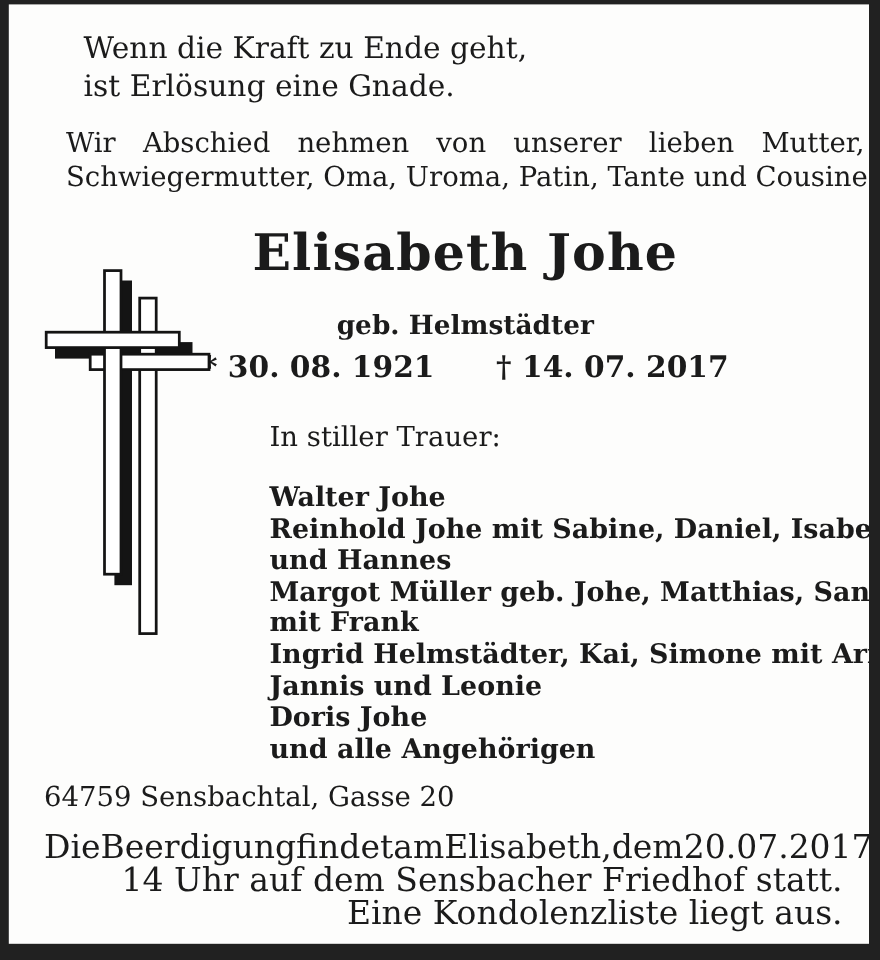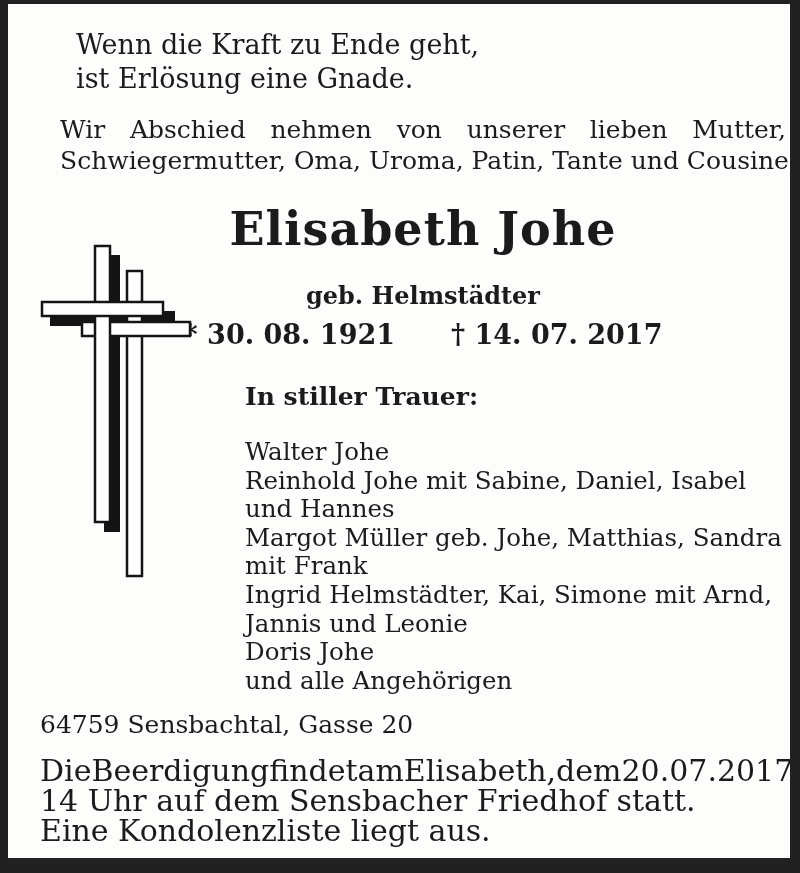--- a/index.html
+++ b/index.html
@@ -21,35 +21,35 @@
 
   .abs { position: absolute; }
 
   
   .verse { left: 32px; top: 24px; font-size: 27px; line-height: 34px; margin-left: 36px; }
   .verse div { white-space: nowrap; }
 
   
   .intro { left: 32px; top: 110px; width: 726px; font-size: 25px; line-height: 31px; margin-left: 20px; }
   .justified { display: flex; justify-content: space-between; }
-  .plainline { white-space: nowrap; }
+  .plainline { white-space: nowrap; text-align: right; }
 
   
   .header { left: 180px; top: 194px; width: 470px; text-align: center; }
   .deceased-name { font-size: 46px; font-weight: bold; line-height: 62px; white-space: nowrap; letter-spacing: 1px; }
   .maiden { font-size: 24px; font-weight: bold; margin-top: 21px; }
   .dates { margin-top: 9px; font-size: 27px; font-weight: bold;
            display: flex; justify-content: center; gap: 56px; white-space: nowrap; }
 
   
   .cross { left: 22px; top: 240px; width: 172px; height: 345px; }
 
   
-  .trauer { left: 237px; top: 378px; font-size: 25px; line-height: 30px; white-space: nowrap; font-weight: bold; }
-  .mourners { left: 237px; top: 434px; font-size: 24.5px; font-weight: normal; line-height: 28.6px; width: 530px; }
+  .trauer { left: 237px; top: 378px; font-size: 25px; line-height: 30px; white-space: nowrap; }
+  .mourners { left: 237px; top: 434px; font-size: 24.5px; font-weight: bold; line-height: 28.6px; width: 530px; }
   .mourners div { white-space: nowrap; }
 
   
   .address { left: 32px; top: 706px; font-size: 25px; line-height: 30px; white-space: nowrap; }
   .funeral { left: 32px; top: 752px; width: 726px; font-size: 30px; line-height: 30px; }
 </style>
 </head>
 <body>
 
 <div class="frame">

